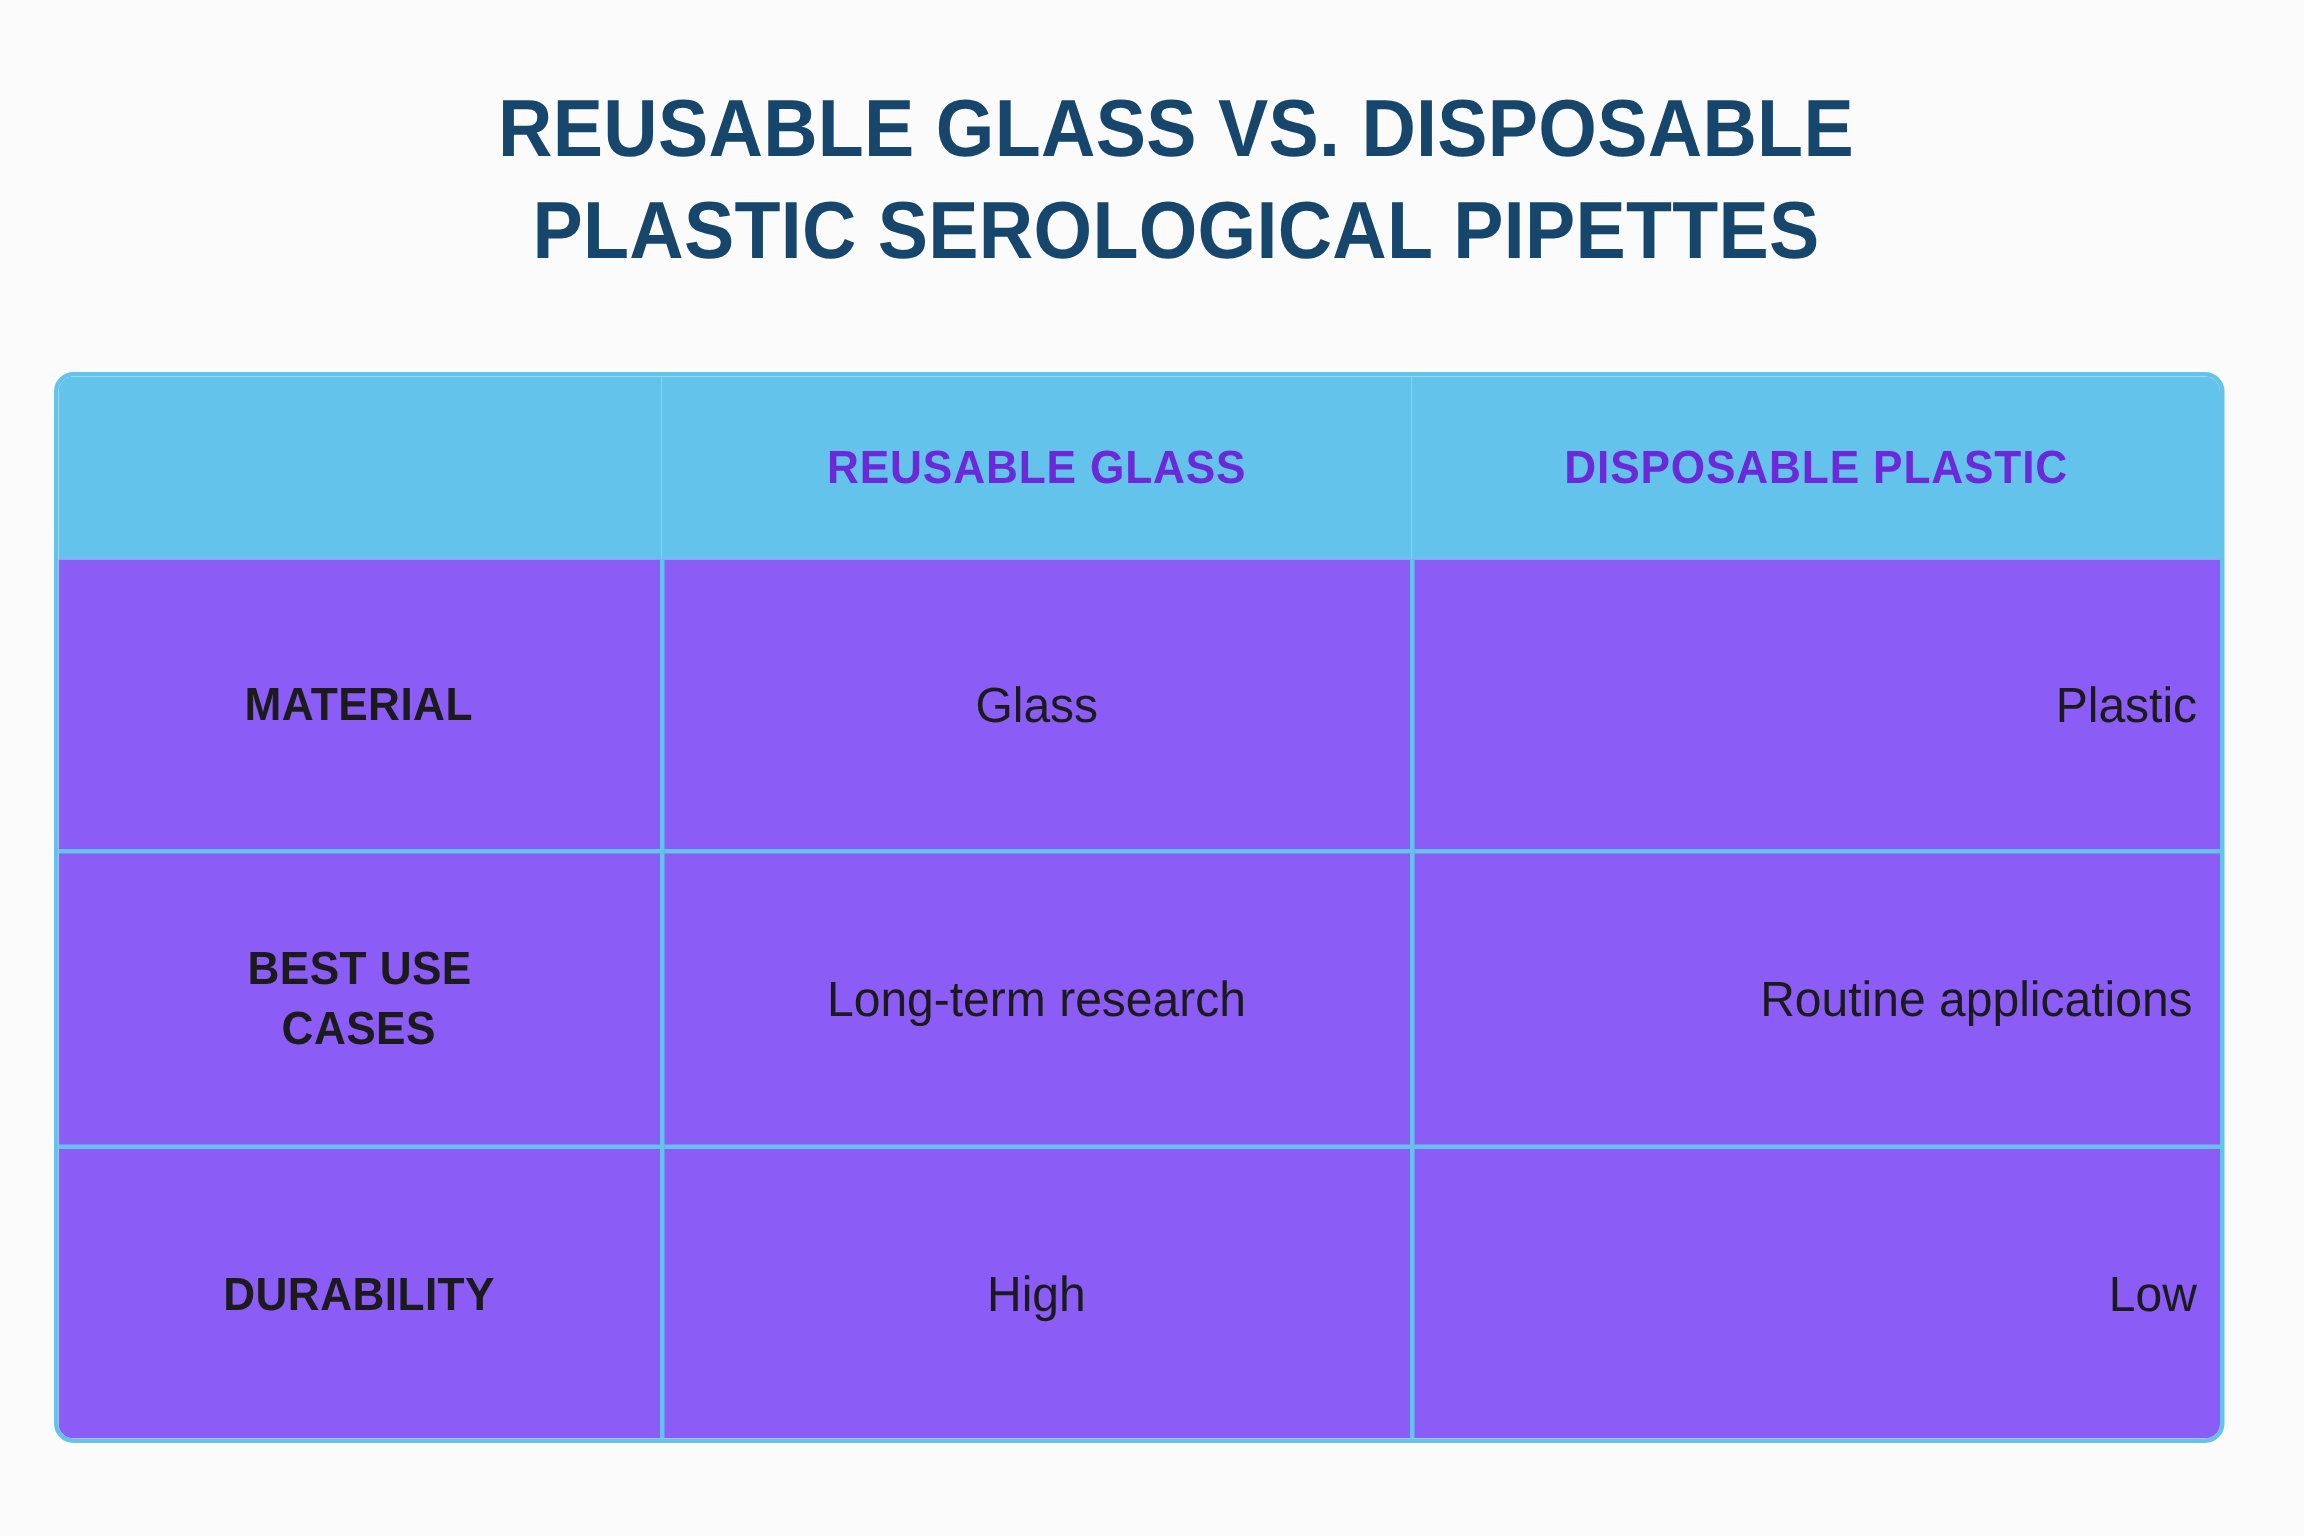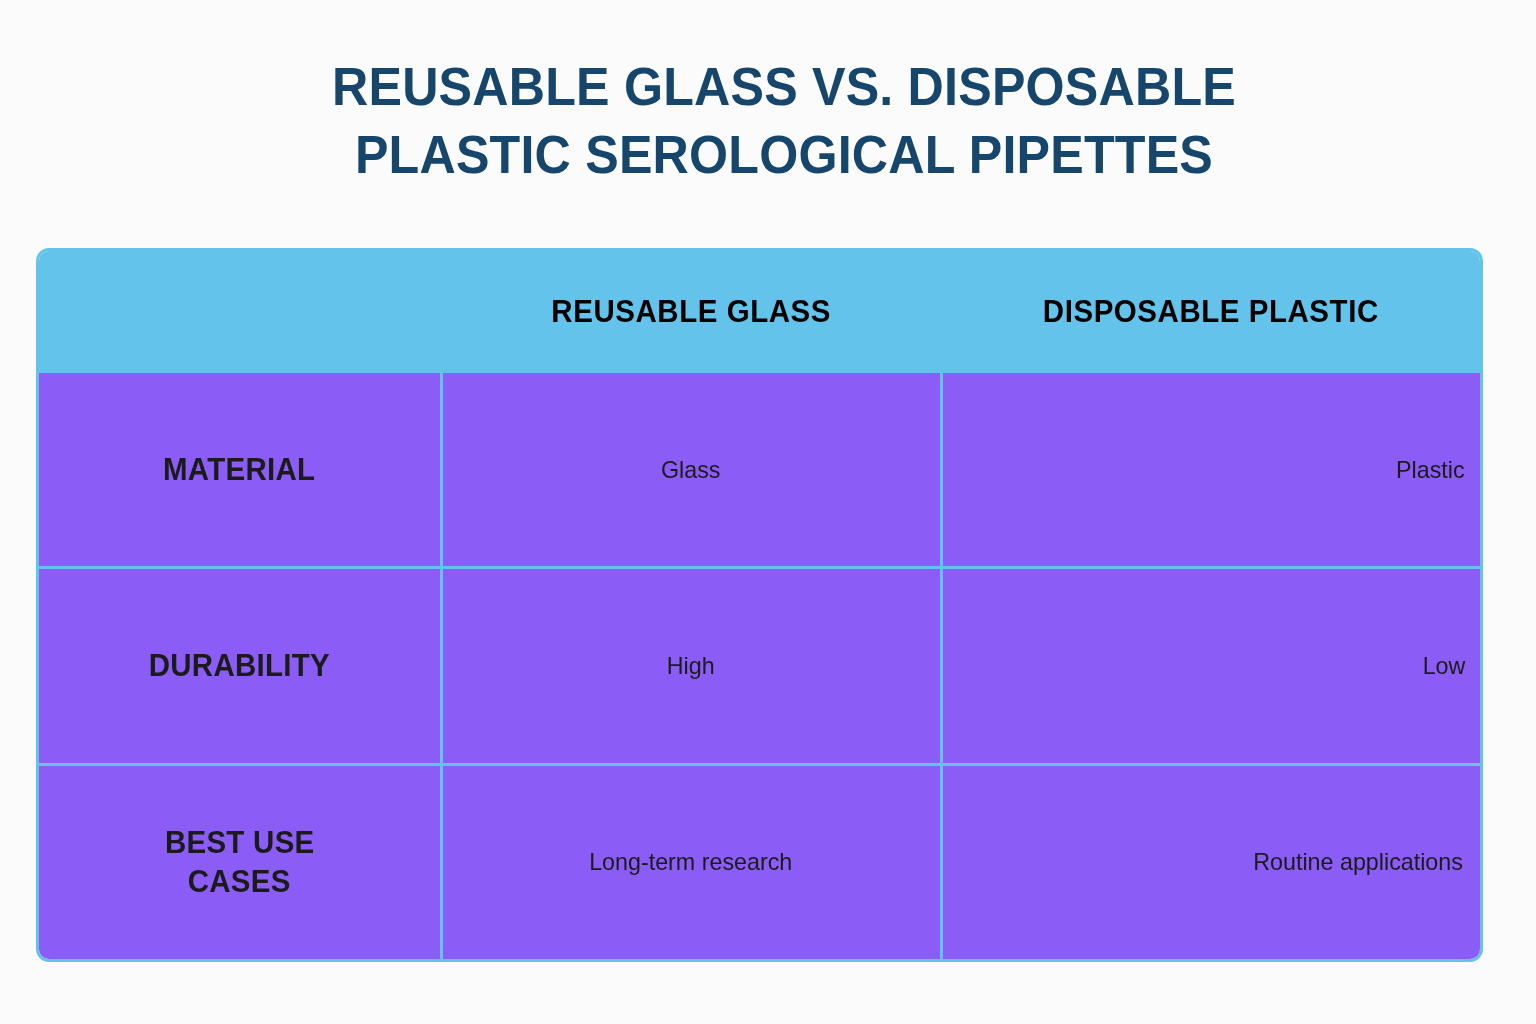--- a/index.html
+++ b/index.html
@@ -66,21 +66,21 @@
   table.cmp col.c-a     { width: 500px; }
   table.cmp col.c-b     { width: 539px; }
 
   thead tr {
     background: #63c3ea;
   }
   thead th {
     height: 122px;
     padding: 0 8px;
     border: 0;
-    color: #000000;
+    color: #6d28d9;
     font-family: "Liberation Sans", sans-serif;
     font-weight: 700;
     font-size: 31px;
     letter-spacing: 0.6px;
     text-transform: uppercase;
     text-align: center;
     vertical-align: middle;
     white-space: nowrap;
   }
   thead th .hdr-txt {
@@ -95,21 +95,21 @@
   }
   tbody td {
     height: 145px;
     padding: 6px 14px;
     text-align: center;
     vertical-align: middle;
     border-right: 3px solid #63c3ea;
     border-bottom: 3px solid #63c3ea;
     color: #1b1b1b;
     font-family: "Liberation Sans", sans-serif;
-    font-size: 24px;
+    font-size: 33px;
     line-height: 1.25;
   }
   tbody tr:last-child td {
     border-bottom: 0;
   }
   tbody td:last-child {
     border-right: 0;
     text-align: right;
   }
   tbody td.label-cell {
@@ -173,40 +173,40 @@
             <span class="val">Glass</span>
           </td>
           <td>
             <span class="val">Plastic</span>
           </td>
         </tr>
 
 
         <tr>
           <td class="label-cell">
-            <span class="lbl nowrap">DURABILITY</span>
-          </td>
-          <td>
-            <span class="val">High</span>
-          </td>
-          <td>
-            <span class="val">Low</span>
-          </td>
-        </tr>
-
-        <tr>
-          <td class="label-cell">
             <span class="lbl nowrap">BEST USE</span><br>
             <span class="lbl nowrap">CASES</span>
           </td>
           <td>
             <span class="val nowrap">Long-term research</span>
           </td>
           <td>
             <span class="val nowrap">Routine applications</span>
+          </td>
+        </tr>
+
+        <tr>
+          <td class="label-cell">
+            <span class="lbl nowrap">DURABILITY</span>
+          </td>
+          <td>
+            <span class="val">High</span>
+          </td>
+          <td>
+            <span class="val">Low</span>
           </td>
         </tr>
 
       </tbody>
     </table>
   </div>
 
 </div>
 
 </body></html>

